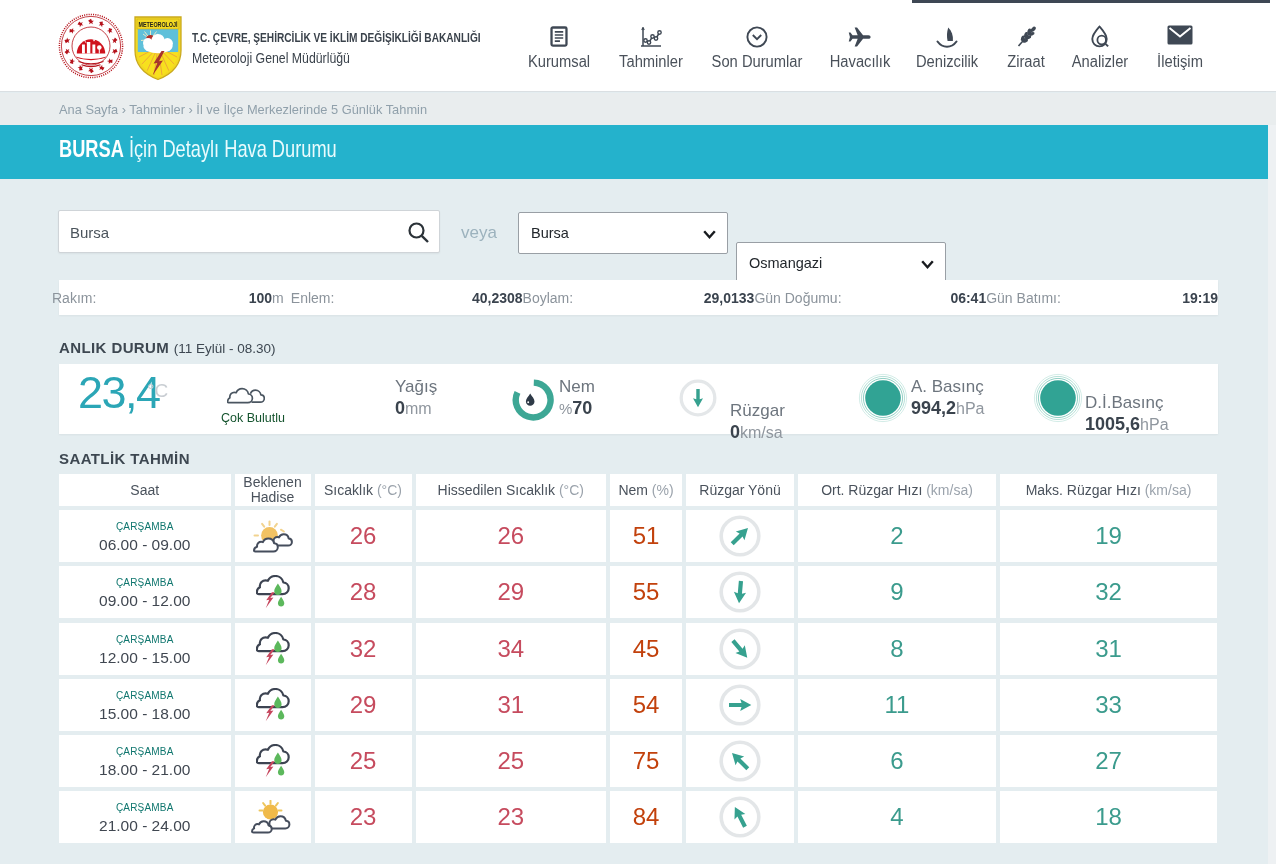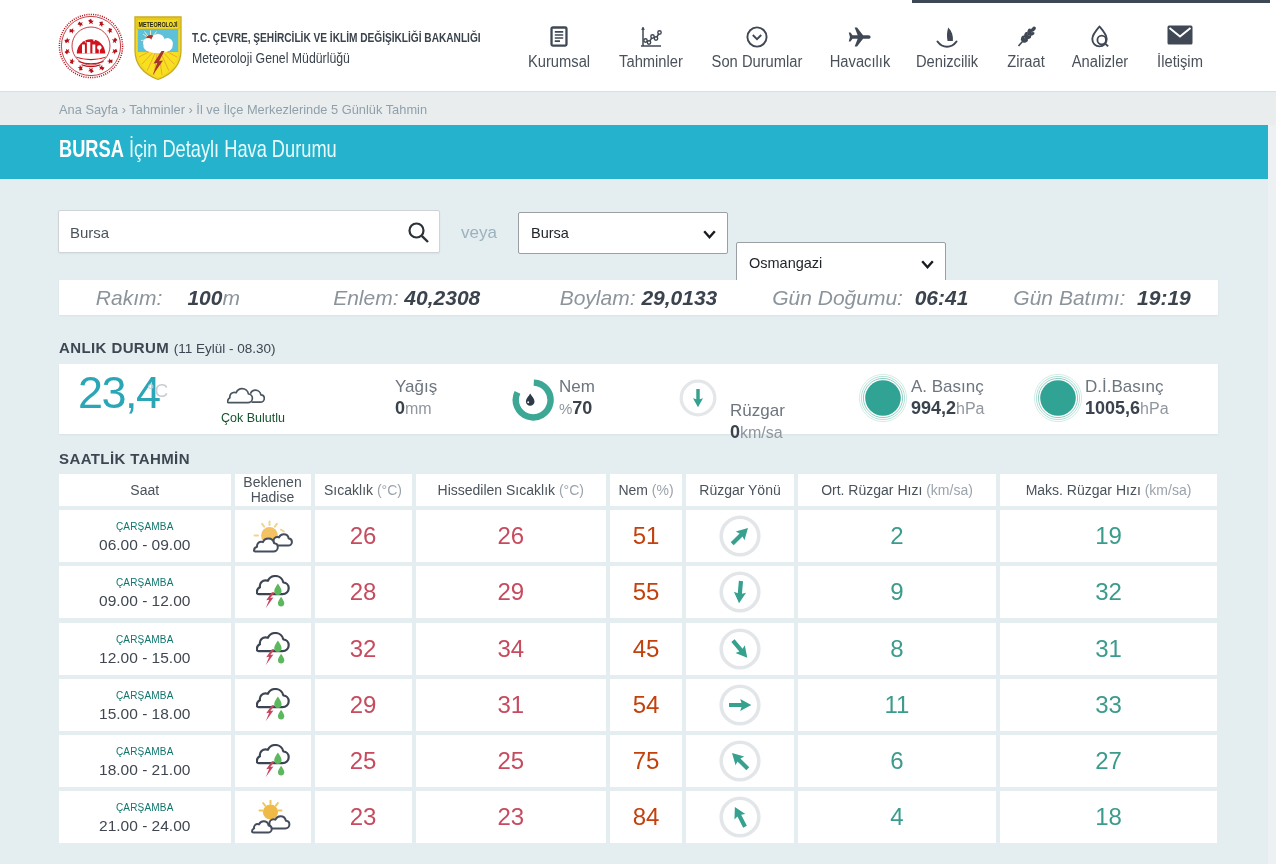--- a/index.html
+++ b/index.html
@@ -22,21 +22,21 @@
 .rstrip { position:absolute; right:0; top:125px; width:8px; height:739px; background:#eef1f3; }
 .sinput { position:absolute; left:58px; top:210px; width:382px; height:43px; background:#fff; border:1px solid #cfd4d8; border-radius:2px; box-shadow:0 1px 2px rgba(0,0,0,0.05); }
 .sinput .txt { position:absolute; left:11px; top:13px; font-size:15px; color:#4b545c; }
 .sinput svg { position:absolute; right:8px; top:10px; }
 .veya { position:absolute; left:461px; top:223px; font-size:17px; color:#9cb2bd; }
 .sel { position:absolute; top:212px; width:210px; height:42px; background:#fff; border:1px solid #999fa5; border-radius:2px; }
 .sel .txt { position:absolute; left:12px; top:12px; font-size:14.5px; color:#22272c; }
 .sel svg { position:absolute; right:11px; top:17px; }
 .sel1 { left:518px; } .sel2 { left:736px;margin-top:30px; }
 .infobar { position:absolute; left:59px; top:280px; width:1159px; height:35px; background:#fff; box-shadow:0 1px 2px rgba(0,0,0,0.05); display:flex; }
-.infobar .cell { width:20%; display:flex; align-items:center; justify-content:center; font-size:21px;font-style:italic; }
+.infobar .cell { width:20%; display:flex; align-items:center; justify-content:space-between; font-size:14px; }
 .infobar .lab { color:#8b939b; }
 .infobar .val { color:#3a434e; font-weight:bold; }
 .infobar .un { color:#8b939b; font-weight:normal; }
 .sectitle { position:absolute; left:59px; font-size:15px; font-weight:bold; color:#3d4751; letter-spacing:0.4px; }
 .sectitle .norm { font-weight:normal; font-size:13.5px; letter-spacing:0; }
 .card { position:absolute; left:59px; top:364px; width:1159px; height:70px; background:#fff; box-shadow:0 1px 2px rgba(0,0,0,0.05); }
 .temp { position:absolute; left:19px; top:3px; font-size:45px; color:#2ba6b6; letter-spacing:-1.5px; }
 .tempu { position:absolute; left:88px; top:16px; font-size:19px; color:#c9ced3; }
 .mlab { font-size:17px; color:#6d757e; white-space:nowrap; }
 .mval { font-size:18px; font-weight:bold; color:#3a434d; white-space:nowrap; margin-top:3px; }
@@ -333,21 +333,21 @@
   <div class="mblock" style="left:852px;">
       <div class="mlab">A. Basınç</div>
       <div class="mval">994,2<span class="un">hPa</span></div>
     </div>
   <div class="abs" style="left:974px; top:9px;"><svg width="50" height="50" viewBox="0 0 50 50">
 <circle cx="25" cy="25" r="23.6" fill="none" stroke="#c8e7e1" stroke-width="0.8"></circle>
 <circle cx="25" cy="25" r="21.6" fill="none" stroke="#aedcd3" stroke-width="0.9"></circle>
 <circle cx="25" cy="25" r="19.6" fill="none" stroke="#90d0c4" stroke-width="1"></circle>
 <circle cx="25" cy="25" r="17.8" fill="#31a394"></circle>
 </svg></div>
-  <div class="mblock" style="left:1026px;">
+  <div class="mblock" style="left:1026px;margin-top:16px;">
       <div class="mlab">D.İ.Basınç</div>
       <div class="mval">1005,6<span class="un">hPa</span></div>
     </div>
 </div>
 <div class="sectitle" style="top:450px;">SAATLİK TAHMİN</div>
 <div class="ttable">
 <div class="c th">Saat</div>
 <div class="c th">Beklenen<br>Hadise</div>
 <div class="c th">Sıcaklık&nbsp;<span class="un">(°C)</span></div>
 <div class="c th">Hissedilen Sıcaklık&nbsp;<span class="un">(°C)</span></div>

